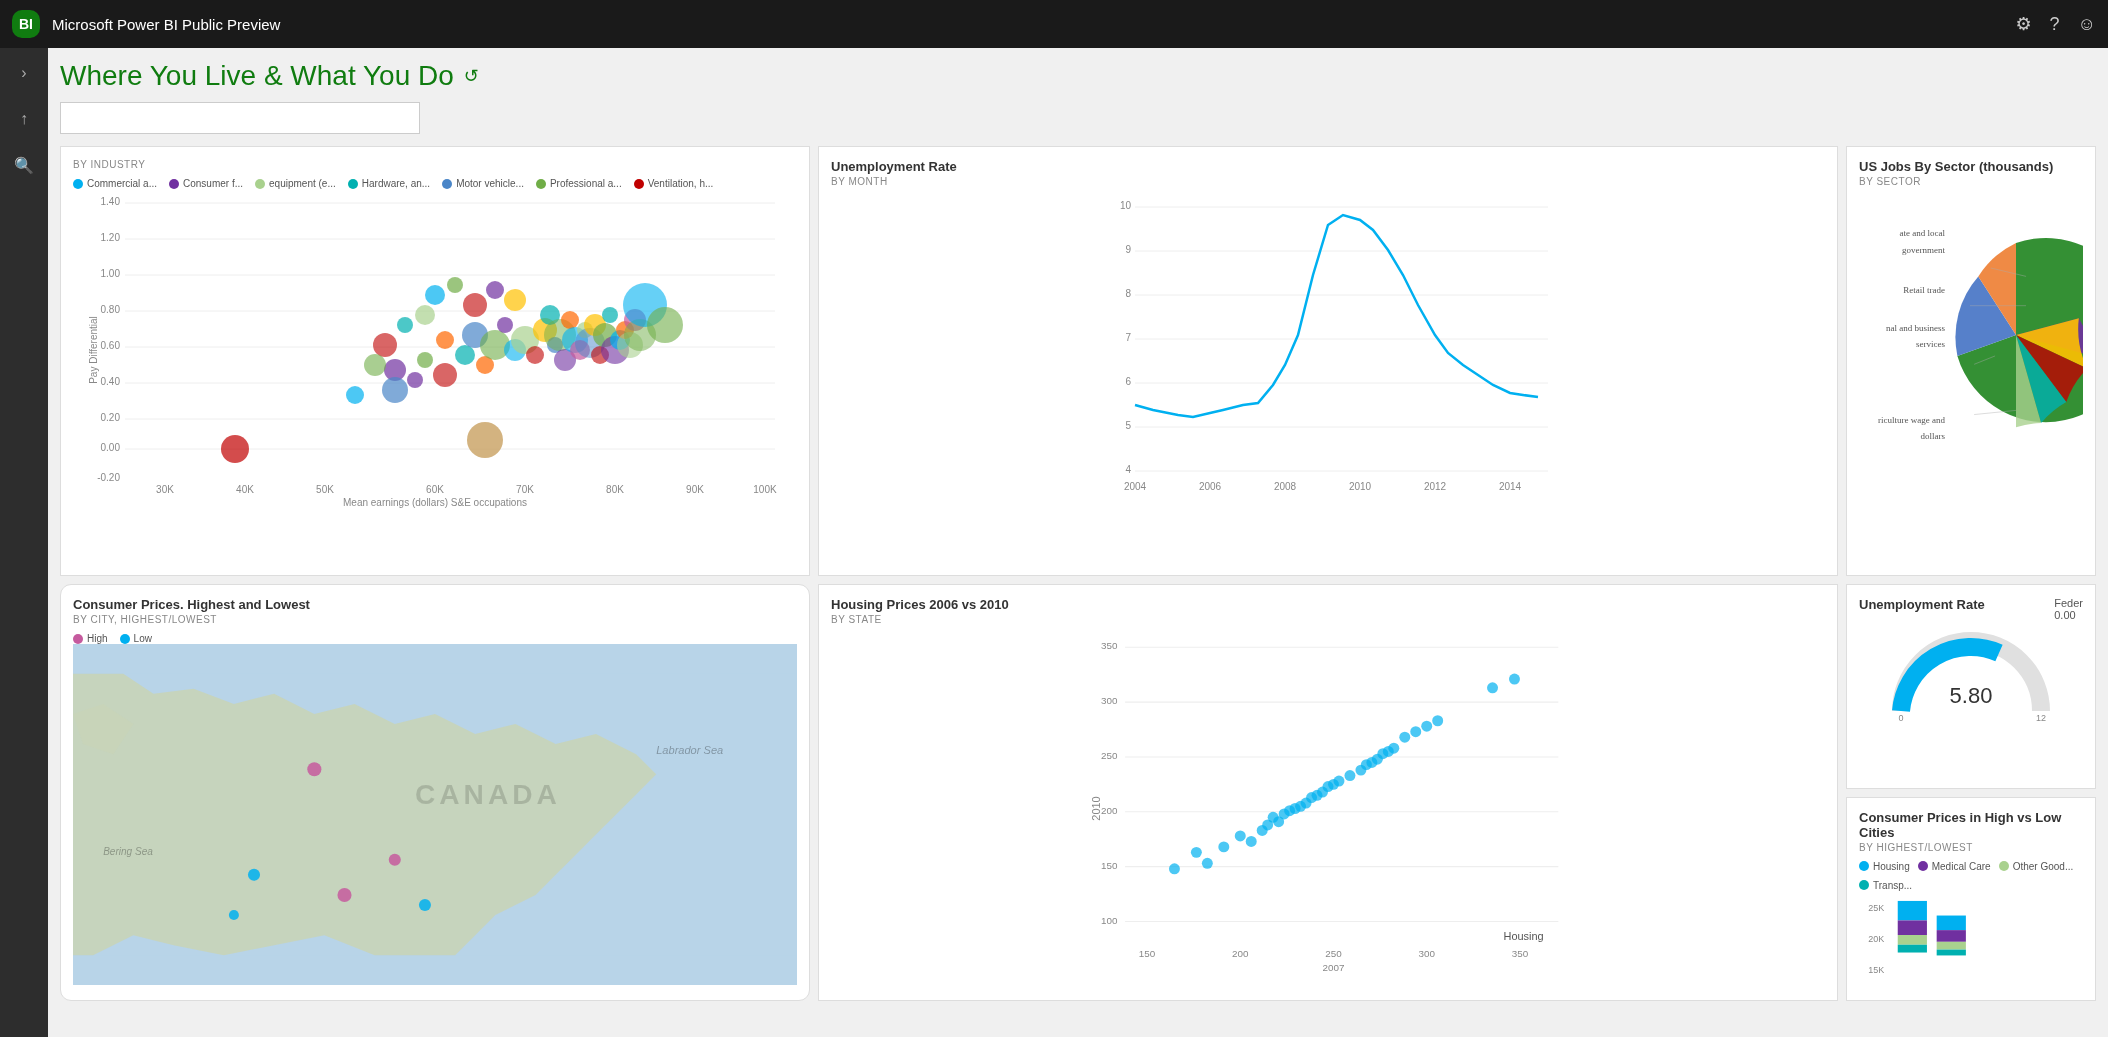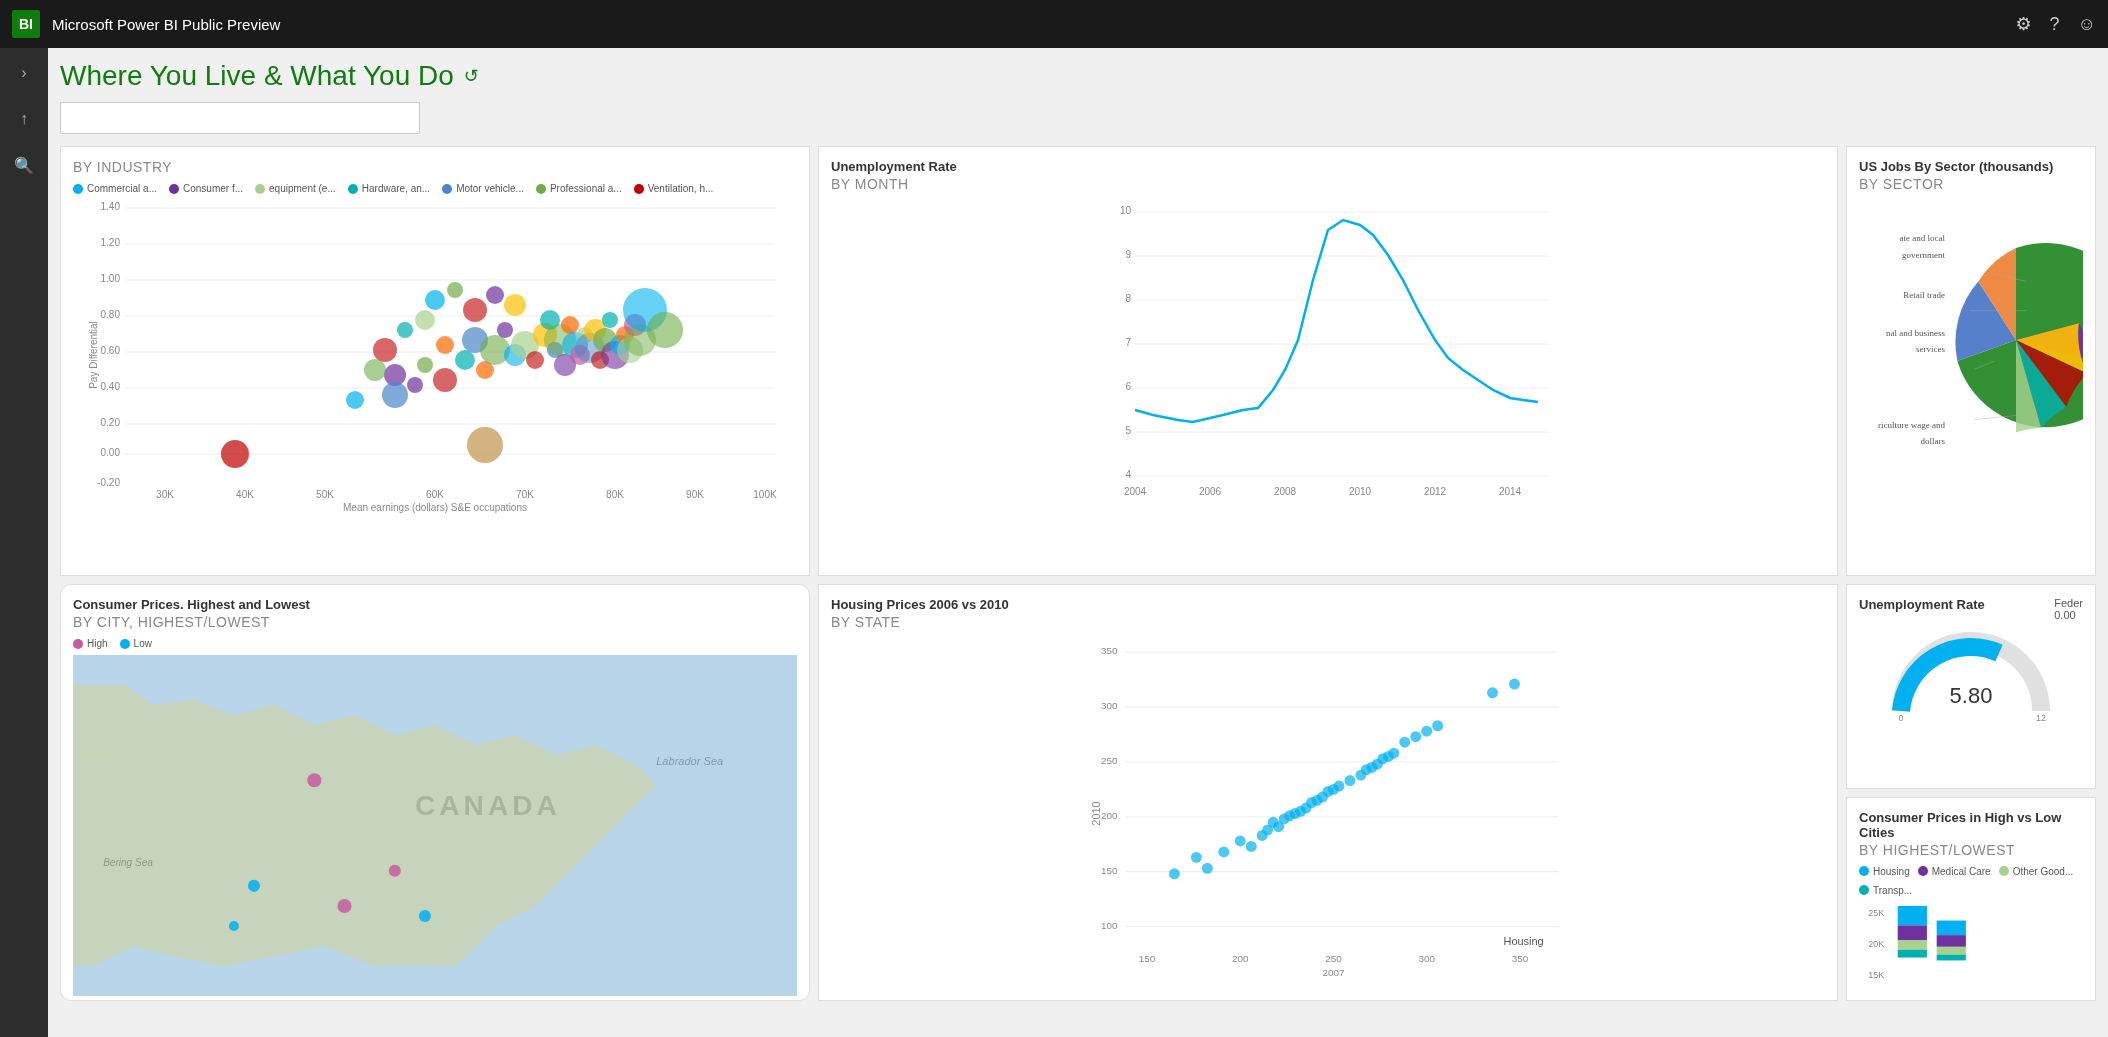--- a/index.html
+++ b/index.html
@@ -11,21 +11,21 @@
       height: 48px;
       display: flex;
       align-items: center;
       padding: 0 12px;
       gap: 12px;
     }
     #topbar .app-icon {
       width: 28px; height: 28px;
       background: #107c10;
       display: flex; align-items: center; justify-content: center;
-      color: white; font-weight: bold; font-size: 14px; border-radius: 2px;
+      color: white; font-weight: bold; font-size: 14px; border-radius: 10px;
     }
     #topbar .app-title {
       color: white; font-size: 15px; flex: 1;
     }
     #topbar .tb-icons {
       display: flex; gap: 18px; align-items: center;
     }
     #topbar .tb-icons span {
       color: #ccc; font-size: 18px; cursor: pointer;
     }
@@ -77,21 +77,21 @@
       background: white;
       border: 1px solid #ddd;
       padding: 12px;
       overflow: hidden;
       position: relative;
     }
     .card-title {
       font-size: 13px; font-weight: 600; color: #333; margin-bottom: 2px;
     }
     .card-subtitle {
-      font-size: 14px; color: #888; text-transform: uppercase; margin-bottom: 8px; letter-spacing: 0.5px;
+      font-size: 10px; color: #888; text-transform: uppercase; margin-bottom: 8px; letter-spacing: 0.5px;
     }
 
     
     #bubble-card {
       grid-column: 1; grid-row: 1;
     }
     .legend {
       display: flex; flex-wrap: wrap; gap: 6px 12px; margin-bottom: 6px;
     }
     .legend-item {
@@ -375,21 +375,21 @@
           <line x1="50" y1="50" x2="92" y2="60" stroke="#aaa" stroke-width="0.5"></line>
           <line x1="30" y1="165" x2="55" y2="155" stroke="#aaa" stroke-width="0.5"></line>
           <line x1="30" y1="225" x2="80" y2="220" stroke="#aaa" stroke-width="0.5"></line>
         </svg>
       </div>
     </div>
 
     <div class="card" id="map-card">
       <div class="card-title">Consumer Prices. Highest and Lowest</div>
       <div class="card-subtitle">BY CITY, HIGHEST/LOWEST</div>
-      <div style="display:flex;gap:12px;margin-bottom:6px;">
+      <div style="display:flex;gap:12px;">
         <div class="legend-item">
             <div class="legend-dot" style="background:#c55a9e"></div>
             <span>High</span>
           </div>
         <div class="legend-item">
             <div class="legend-dot" style="background:#00b0f0"></div>
             <span>Low</span>
           </div>
       </div>
       <div class="map-area">

